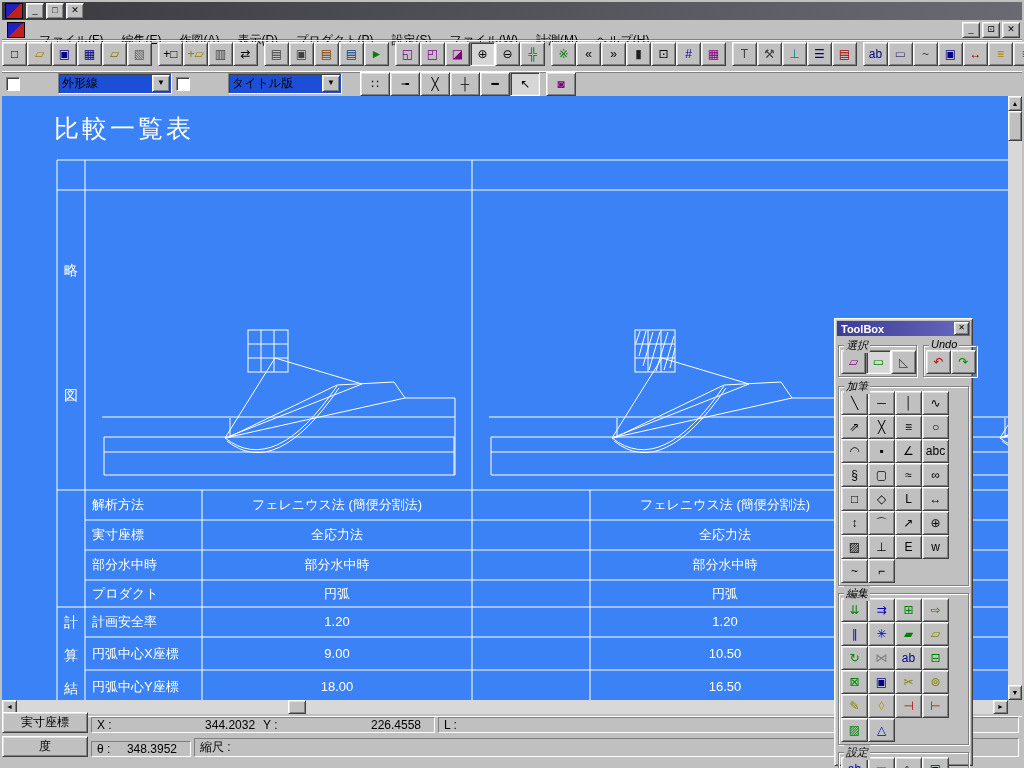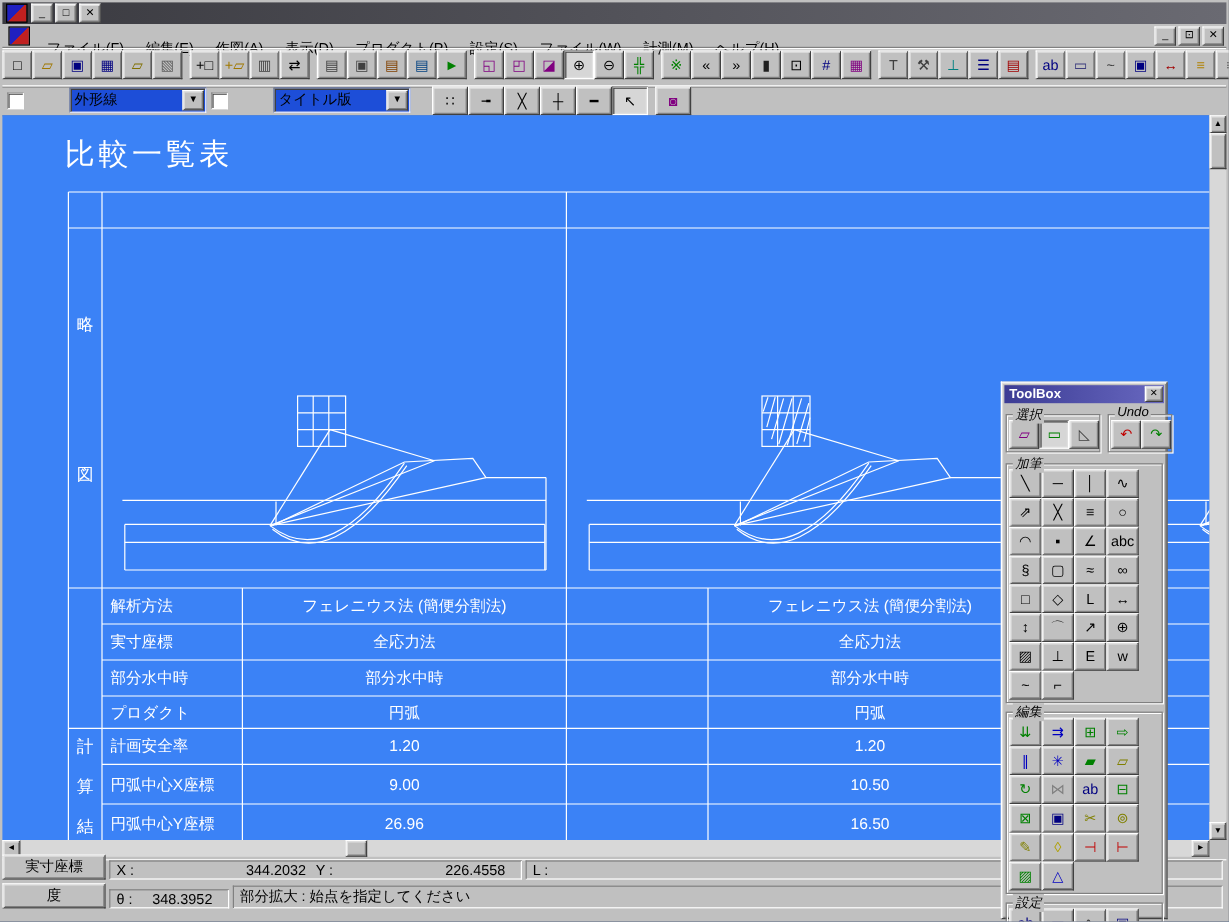--- a/index.html
+++ b/index.html
@@ -339,21 +339,21 @@
         <div class="cadtext" style="left: 90px; top: 484px; width: 106px; height: 27px; line-height: 27px; text-align: left;">プロダクト</div>
         <div class="cadtext" style="left: 200px; top: 484px; width: 270px; height: 27px; line-height: 27px; text-align: center;">円弧</div>
         <div class="cadtext" style="left: 588px; top: 484px; width: 270px; height: 27px; line-height: 27px; text-align: center;">円弧</div>
         <div class="cadtext" style="left: 90px; top: 511px; width: 106px; height: 30px; line-height: 30px; text-align: left;">計画安全率</div>
         <div class="cadtext" style="left: 200px; top: 511px; width: 270px; height: 30px; line-height: 30px; text-align: center;">1.20</div>
         <div class="cadtext" style="left: 588px; top: 511px; width: 270px; height: 30px; line-height: 30px; text-align: center;">1.20</div>
         <div class="cadtext" style="left: 90px; top: 541px; width: 106px; height: 33px; line-height: 33px; text-align: left;">円弧中心X座標</div>
         <div class="cadtext" style="left: 200px; top: 541px; width: 270px; height: 33px; line-height: 33px; text-align: center;">9.00</div>
         <div class="cadtext" style="left: 588px; top: 541px; width: 270px; height: 33px; line-height: 33px; text-align: center;">10.50</div>
         <div class="cadtext" style="left: 90px; top: 574px; width: 106px; height: 33px; line-height: 33px; text-align: left;">円弧中心Y座標</div>
-        <div class="cadtext" style="left: 200px; top: 574px; width: 270px; height: 33px; line-height: 33px; text-align: center;">26.96</div>
+        <div class="cadtext" style="left: 200px; top: 574px; width: 270px; height: 33px; line-height: 33px; text-align: center;">18.00</div>
         <div class="cadtext" style="left: 588px; top: 574px; width: 270px; height: 33px; line-height: 33px; text-align: center;">16.50</div>
       </div>
   </div>
 
   <div class="vscroll">
     <span class="sbtn raised" style="left:0;top:0;width:12px;height:13px;line-height:13px">▲</span>
     <span class="raised" style="position:absolute;left:0;top:15px;width:12px;height:28px"></span>
     <span class="sbtn raised" style="left:0;bottom:0;width:12px;height:13px;line-height:13px">▼</span>
   </div>
   <div class="hscroll">
@@ -376,21 +376,20 @@
         <span>L :</span>
           <span class="sb-val"></span>
       </span>
     </div>
     <div class="srow" style="top:26px">
       <span class="sb-btn raised">度</span>
       <span class="sb-panel sunken" style="width:88px">
         <span>θ :</span>
           <span class="sb-val">348.3952</span>
       </span>
-      <span class="sb-panel sunken" style="width:684px">部分拡大 : 始点を指定してください</span>
       <span class="sb-panel sunken" style="flex:1">
         <span>縮尺 :</span>
           <span class="sb-val"></span>
       </span>
     </div>
   </div>
 
   <div id="toolbox">
     <div class="tb-title">
       <span>ToolBox</span>

